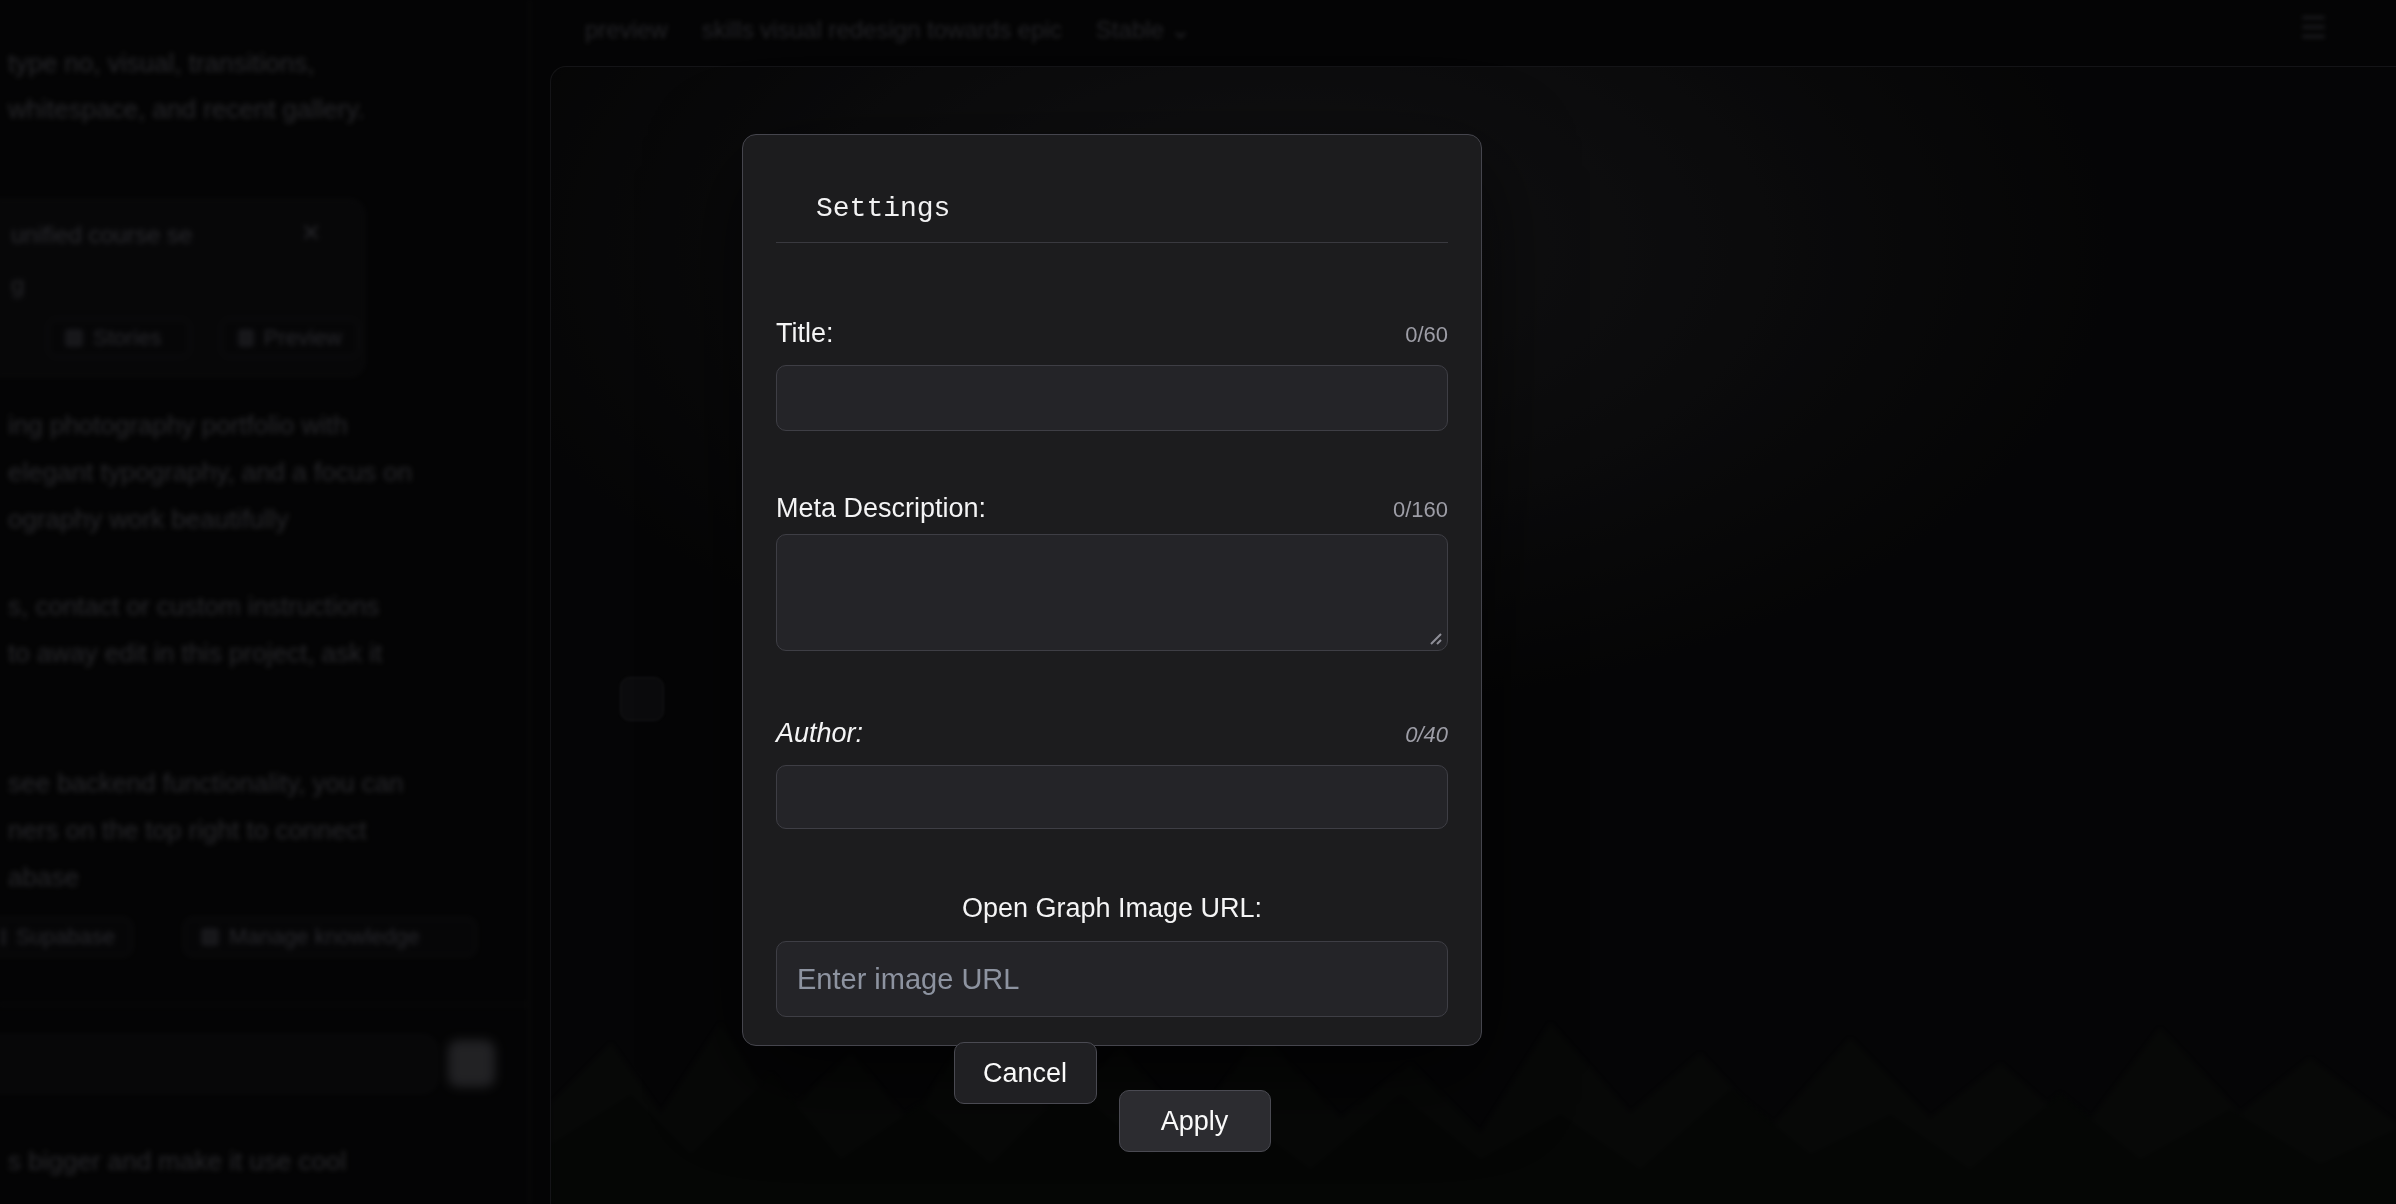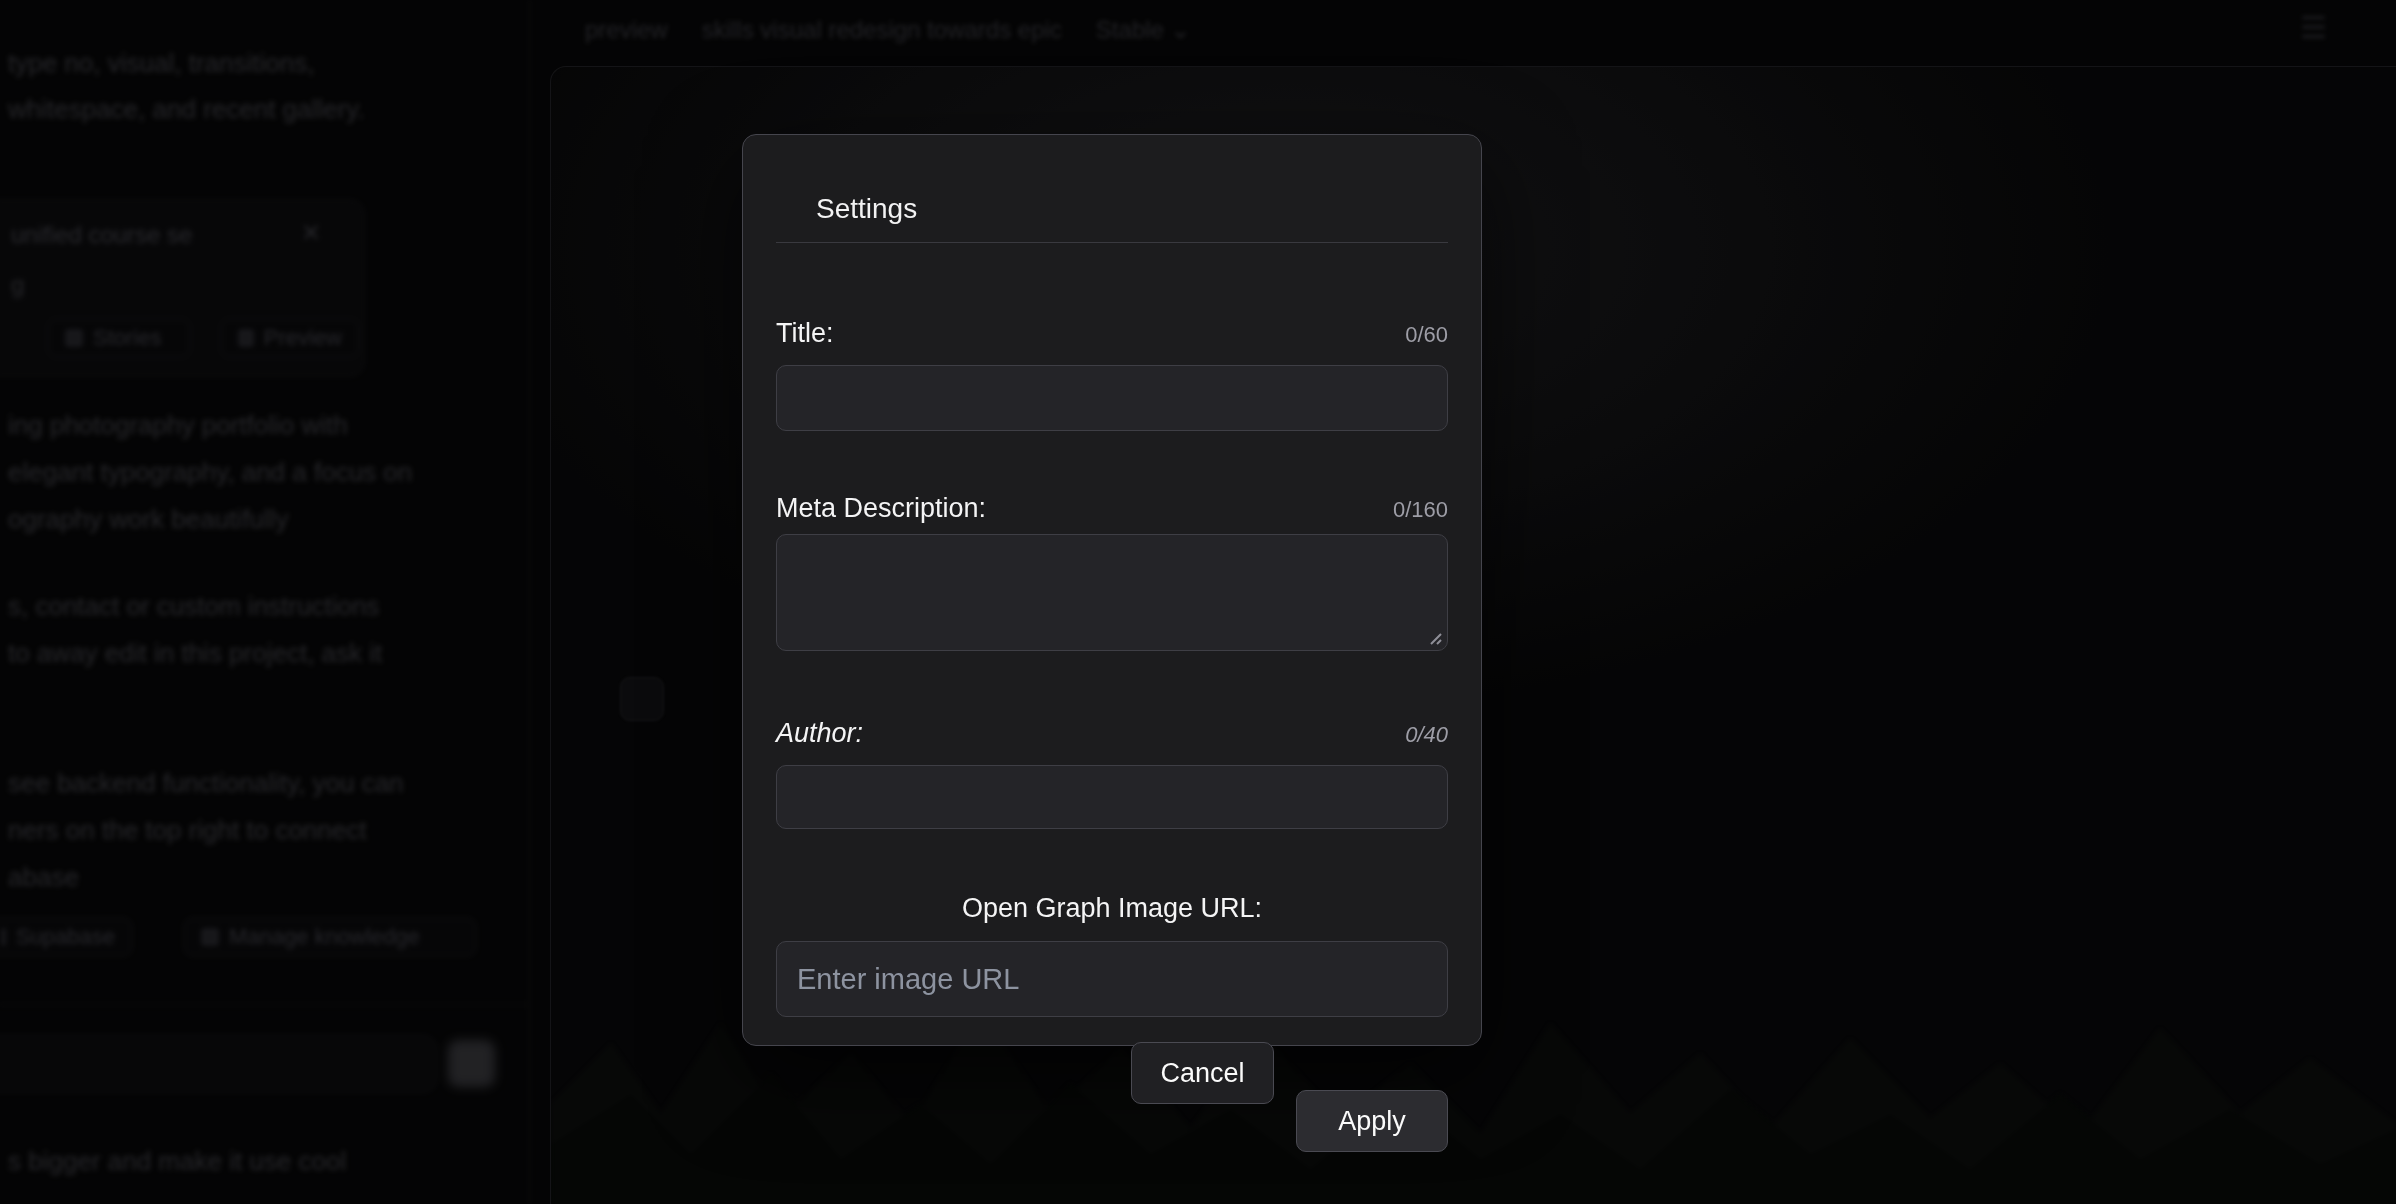--- a/index.html
+++ b/index.html
@@ -41,21 +41,21 @@
   .preview-chip { position:absolute; left:69px; top:610px; width:44px; height:44px; border-radius:10px;
                   background:#151518; border:1px solid #27272c; filter:blur(1px); }
   .forest { position:absolute; left:0; bottom:0; width:100%; height:250px; filter:blur(2px); }
 
   .overlay { position:absolute; inset:0; background:rgba(0,0,0,0.45); }
 
   
   .modal { position:absolute; left:742px; top:134px; width:740px; height:912px;
            background:#1c1c1e; border:1px solid #45454d; border-radius:14px;
            padding:0 33px; box-shadow:0 30px 90px rgba(0,0,0,.65); color:#f4f4f5; }
-  .modal-title { margin:56px 0 0 40px; font-size:28px; font-weight:500; line-height:35px; color:#f2f2f3; }
+  .modal-title { margin:56px 0 0 40px; font-size:28px; font-weight:500; line-height:35px; color:#f2f2f3;font-family:Liberation Mono, monospace; }
   .modal-sep { margin-top:16px; height:1px; background:#39393f; border:none; }
 
   .field-row { display:flex; justify-content:space-between; align-items:baseline; line-height:32px; }
   .row-1 { margin-top:42px; } .row-2 { margin-top:29px; } .row-3 { margin-top:34px;font-style:italic; } .row-4 { margin-top:31px;justify-content:center; }
   .field-label { font-size:27px; color:#f4f4f5;margin-top:32px; }
   .field-counter { font-size:22px; color:#9d9da6; }
 
   .txt-input { display:block; width:100%; background:#242428; border:1px solid #3e3e45;
                border-radius:10px; color:#f0abfc; font-size:27px; padding:0 20px;
                font-family:"Liberation Sans", sans-serif; outline:none; }
@@ -65,21 +65,21 @@
   .input-og::placeholder { color:#8d93a0; opacity:1; }
 
   .ta-wrap { position:relative; margin-top:8px; }
   .txt-area { display:block; width:100%; height:117px; background:#242428; border:1px solid #3e3e45;
               border-radius:10px; color:#f4f4f5; font-size:27px; padding:12px 20px; resize:none;
               font-family:"Liberation Sans", sans-serif; outline:none; }
   .ta-grip { position:absolute; right:5px; bottom:5px; width:18px; height:18px; pointer-events:none; }
 
   .helper { margin-top:18px; font-size:24px; line-height:28px; color:#9aa0ab; }
 
-  .btn-row { margin-top:25px; display:flex; justify-content:flex-end; gap:22px; }
+  .btn-row { margin-top:25px; display:flex; justify-content:center; gap:22px; }
   .btn { height:62px; border-radius:10px; border:1px solid #4a4a52; font-size:27px; color:#fafafa;
          display:flex; align-items:center; justify-content:center; cursor:pointer;
          font-family:"Liberation Sans", sans-serif; }
   .btn-cancel { width:143px; background:#202023; }
   .btn-apply  { width:152px; background:#2c2c30;margin-top:48px; }
 </style>
 </head>
 <body>
 
 <div class="stage">

